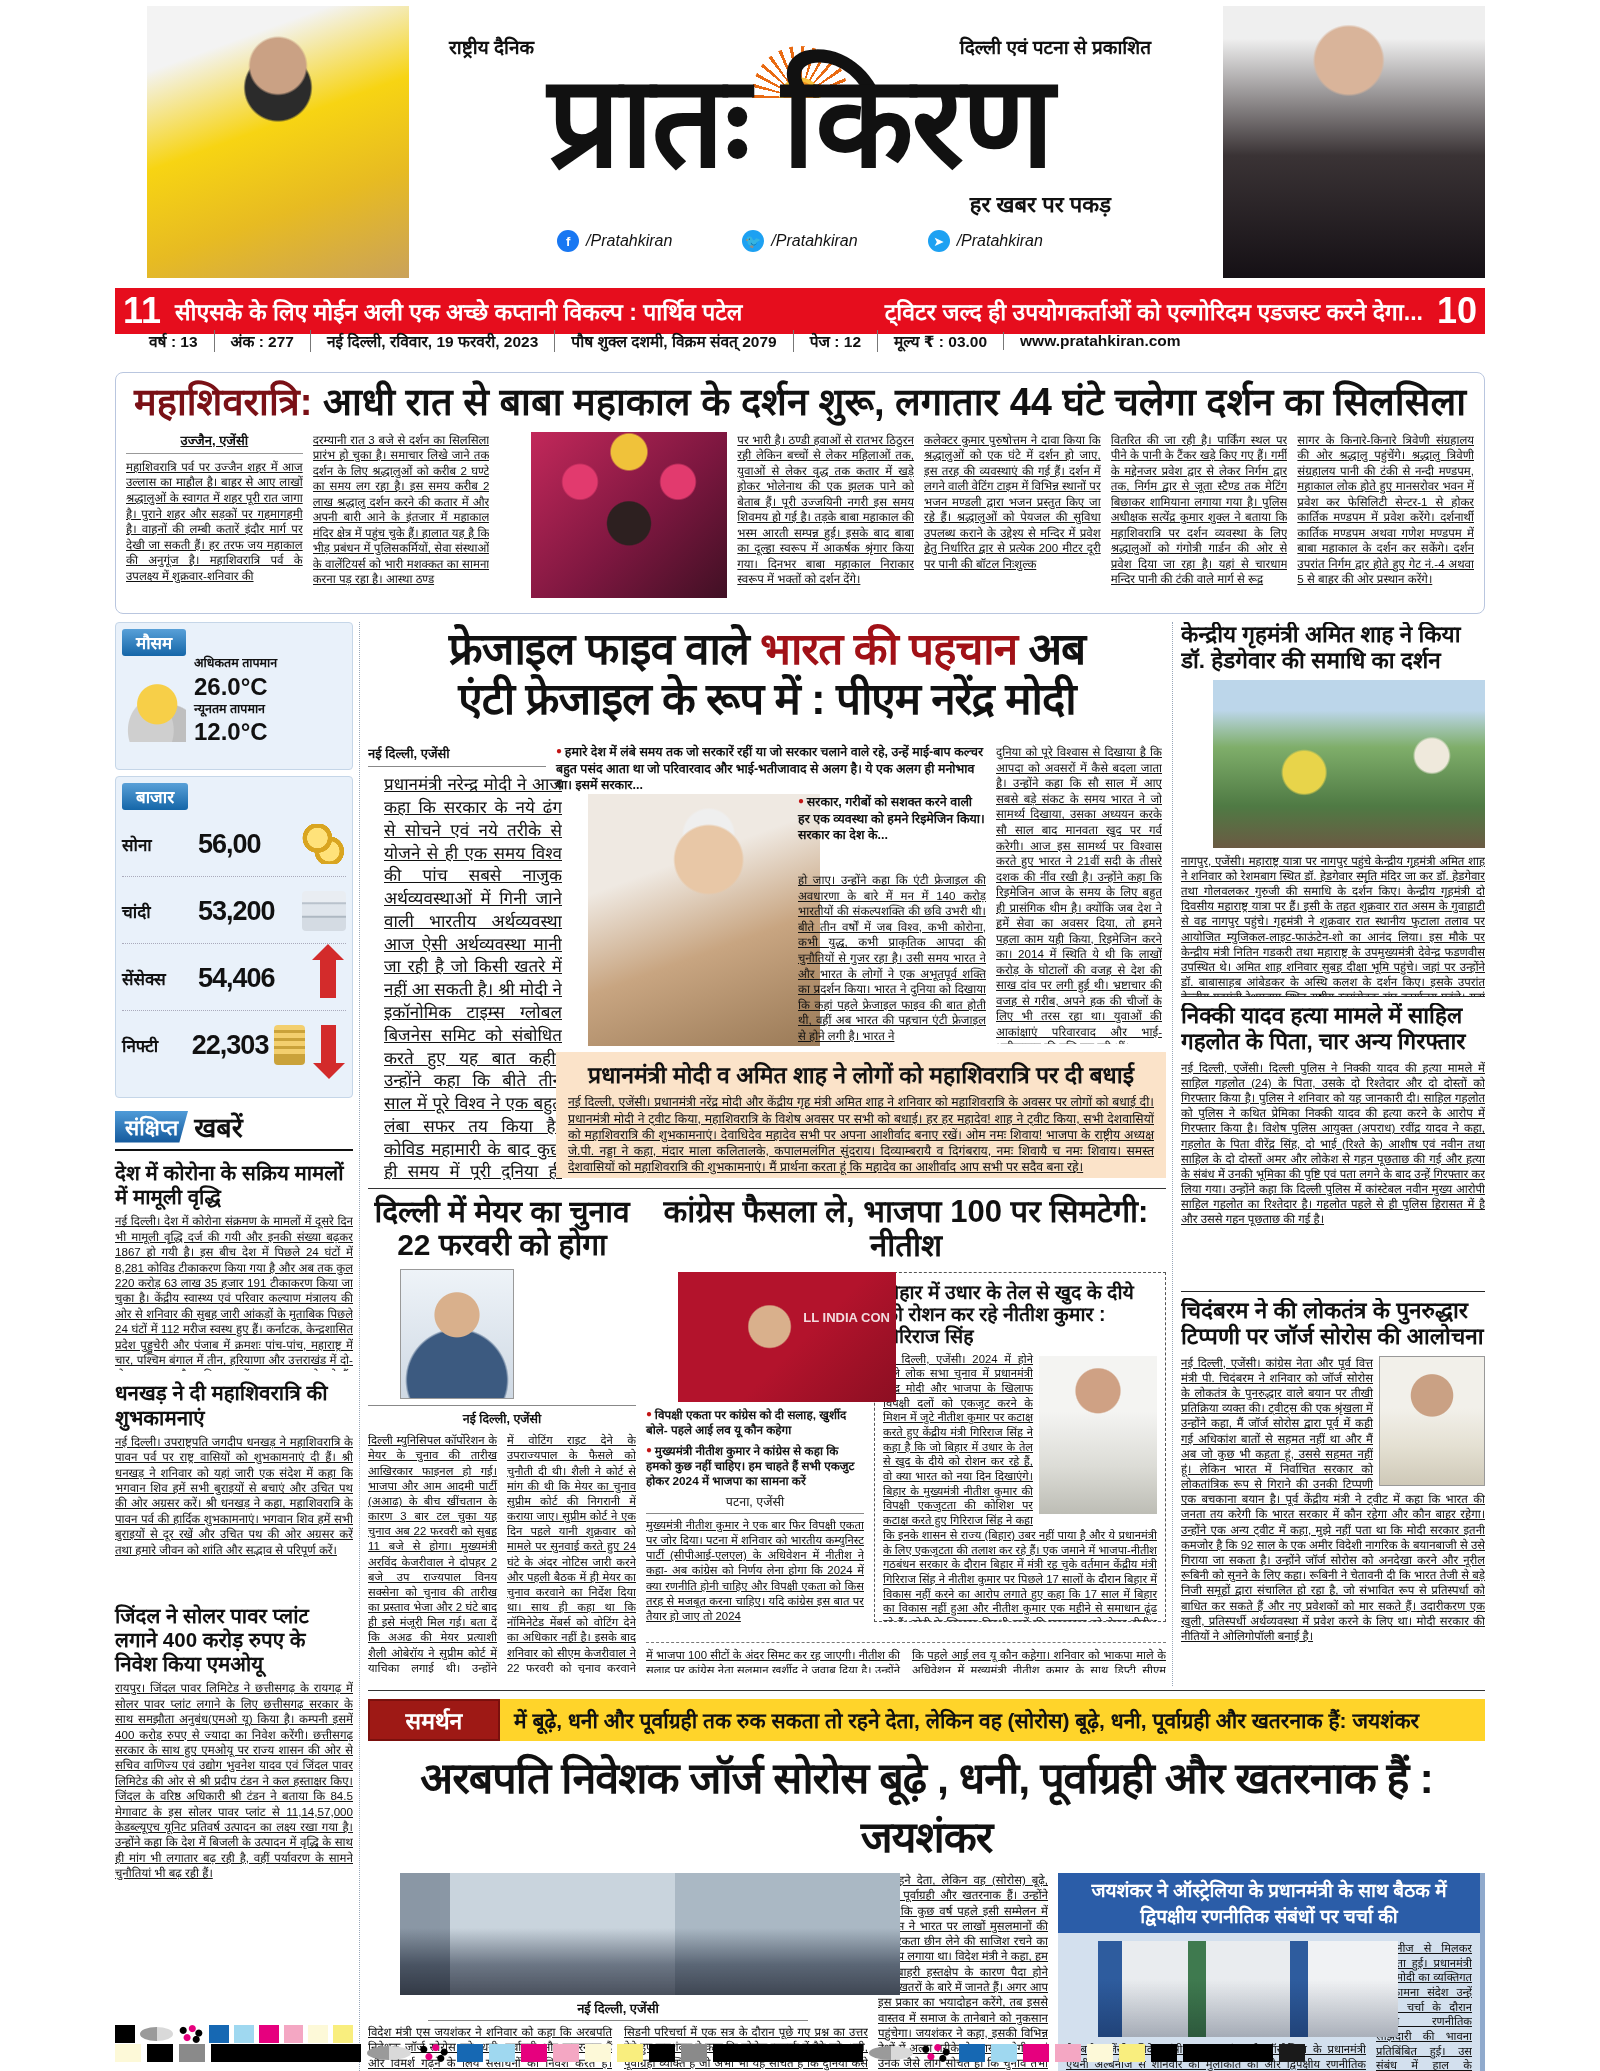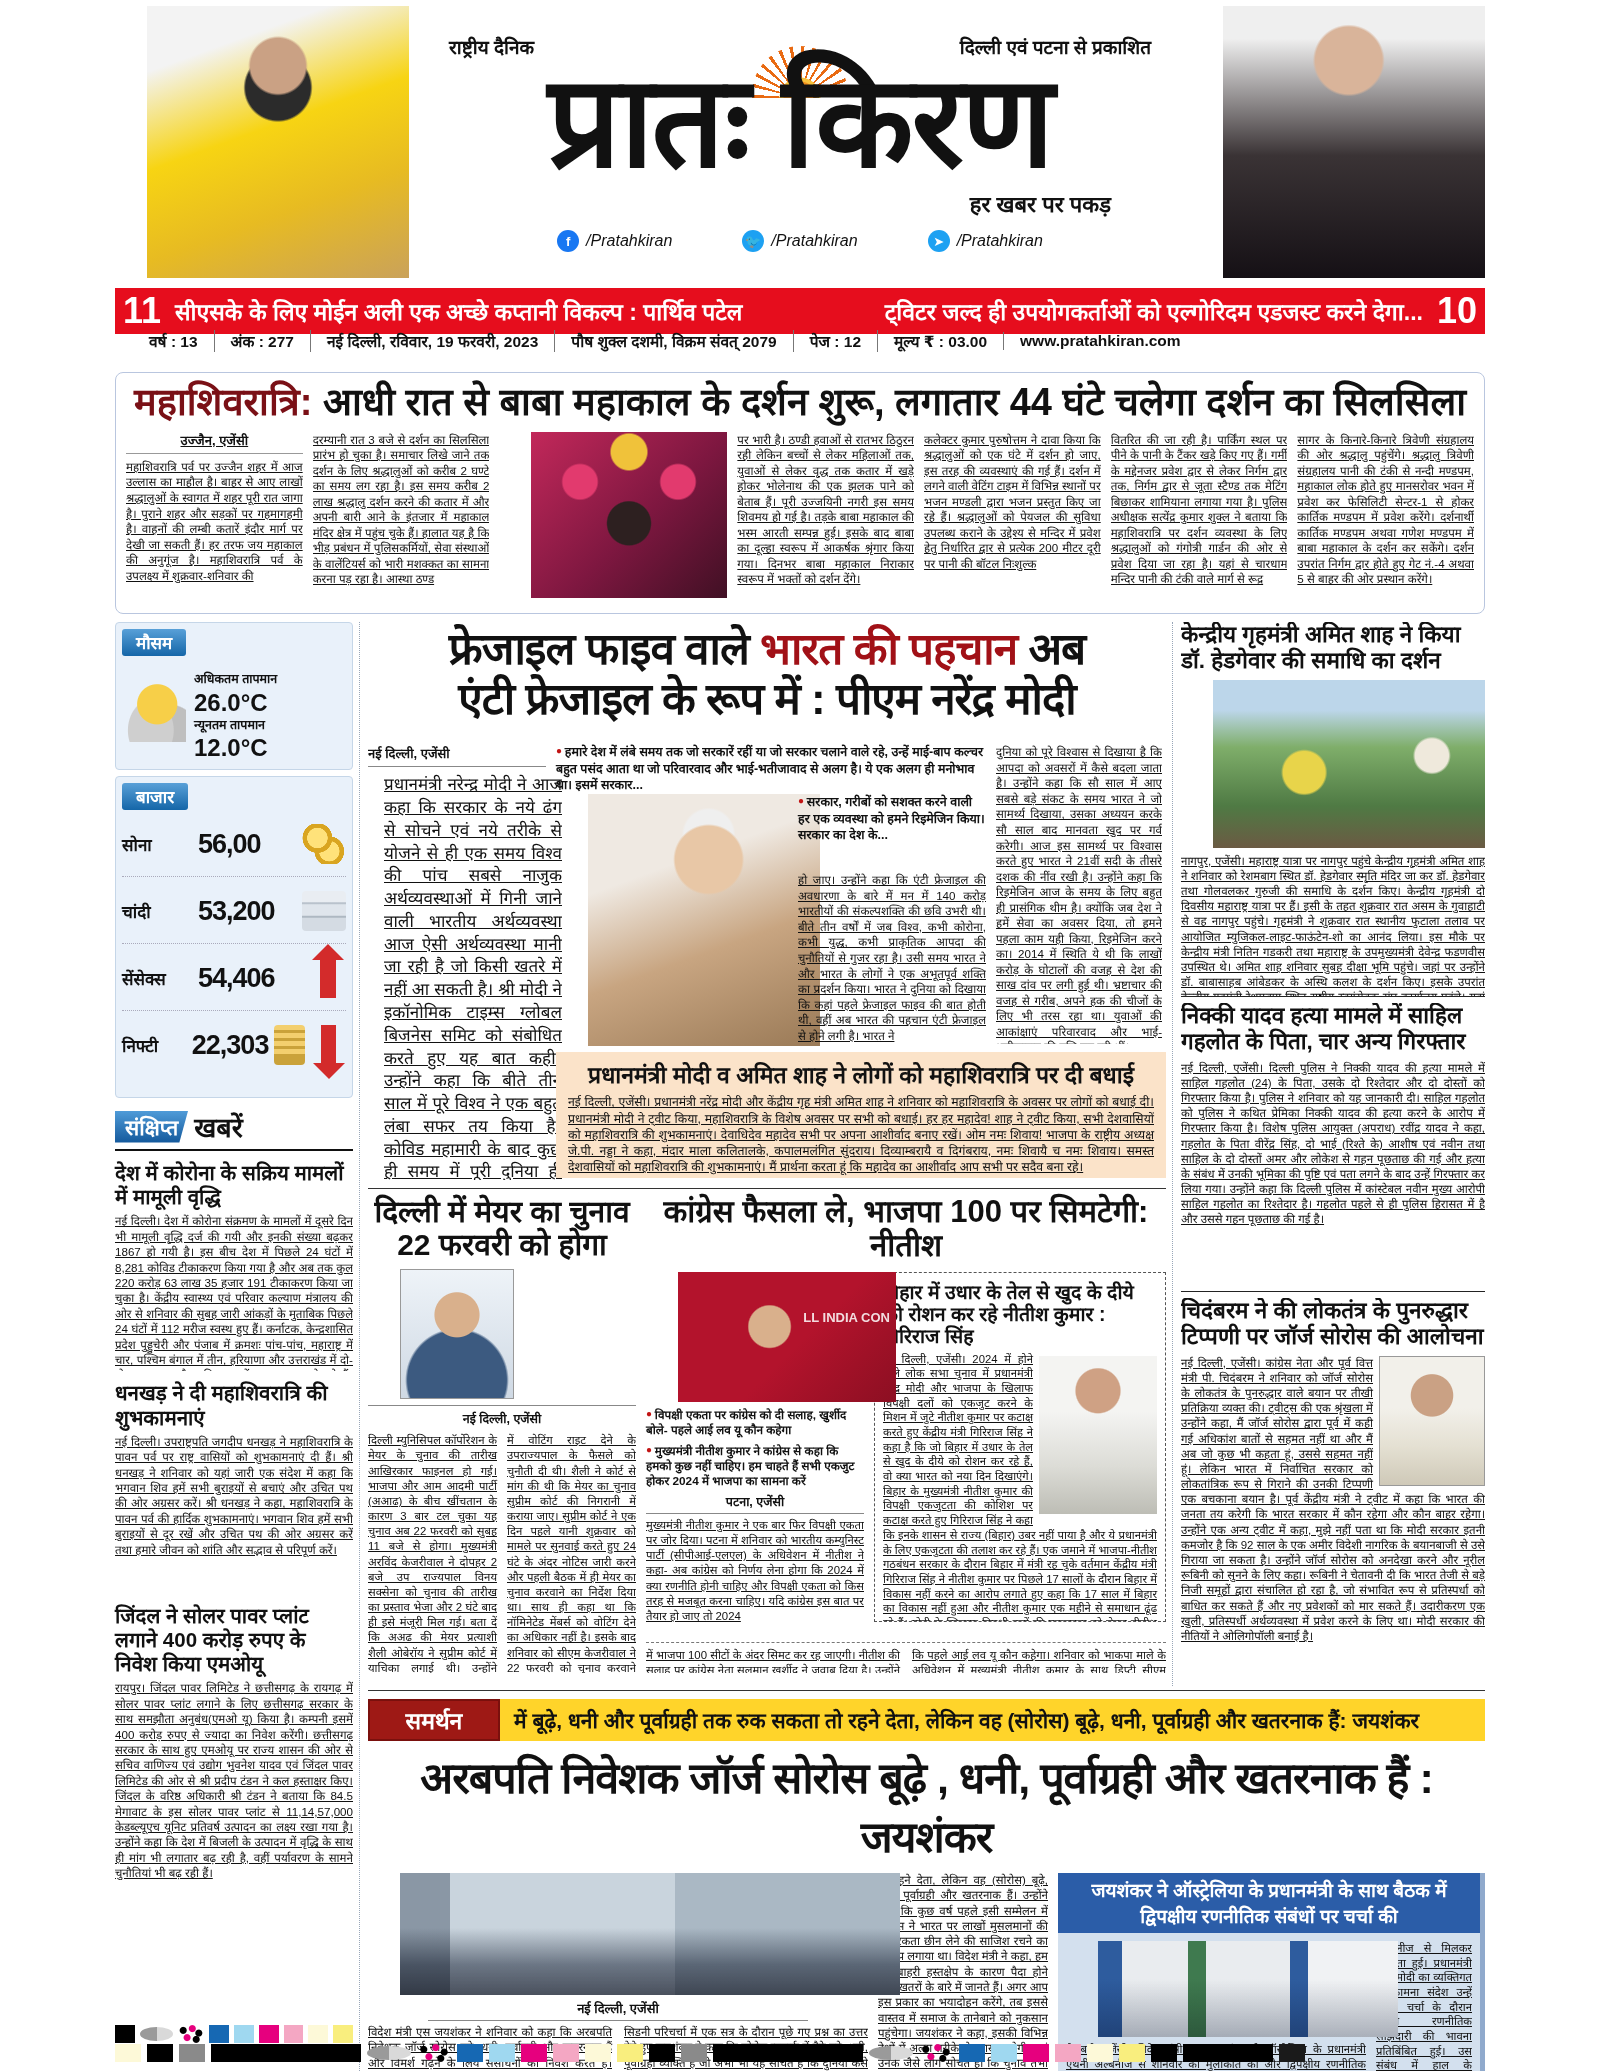--- a/index.html
+++ b/index.html
@@ -64,21 +64,21 @@
   .rightcol{flex:1;min-width:0;}
   
   .sb-panel{background:#e9f1fa;border:1px solid #c5d6e8;border-radius:4px;padding:6px;}
   .sb-tab{display:inline-block;background:linear-gradient(180deg,#58a0d8,#1566a8);color:#fff;font-size:17px;font-weight:800;padding:2px 14px;border-radius:3px;}
   .weather{height:148px;box-sizing:border-box;}
   .wx-row{display:flex;gap:8px;}
   .wx-icon{width:64px;height:58px;margin-top:28px;background:
       radial-gradient(circle at 55% 35%, #f7cf48 0 38%, transparent 40%),
       radial-gradient(ellipse at 45% 80%, #cfcfcf 0 45%, transparent 47%),
       radial-gradient(ellipse at 75% 85%, #bfbfbf 0 40%, transparent 42%);}
-  .wx-text{font-size:12.5px;font-weight:700;line-height:1.25;margin-top:16px;}
+  .wx-text{font-size:12.5px;font-weight:700;line-height:1.25;margin-top:0;}
   .wx-big{font-size:24px;font-weight:800;}
   .market{margin-top:6px;height:322px;box-sizing:border-box;}
   .mk-row{display:flex;align-items:center;gap:6px;margin-top:14px;border-bottom:1px dotted #aab;padding-bottom:12px;}
   .mk-row:last-child{border-bottom:none;}
   .mk-lab{font-size:17px;font-weight:800;width:70px;}
   .mk-val{font-size:27px;font-weight:800;letter-spacing:-1px;flex:1;}
   .ic{width:44px;height:40px;}
   .ic-gold{background:radial-gradient(circle at 35% 35%, #ffe27a 0 26%, #d9a520 27% 38%, transparent 39%),radial-gradient(circle at 62% 68%, #ffe27a 0 26%, #d9a520 27% 38%, transparent 39%);}
   .ic-silver{background:linear-gradient(180deg,#e9edf2 0 28%, #b9c2cc 29% 33%, #dfe5ec 34% 61%, #aeb8c2 62% 66%, #d4dbe3 67% 100%);border-radius:4px;}
   .arrow-up,.arrow-down{position:relative;width:16px;height:40px;background:#d32b2b;margin:0 10px;}
@@ -124,21 +124,21 @@
   .mayor-body{margin-top:6px;column-count:2;column-gap:10px;font-size:11.4px;line-height:1.33;height:270px;overflow:hidden;}
   .nitish{flex:1;min-width:0;}
   .nitish h3{margin:0;font-size:31px;line-height:1.1;font-weight:800;text-align:center;}
   .nitish-row{display:flex;gap:10px;margin-top:8px;}
   .nitish-left{width:218px;flex:0 0 218px;}
   .ph-nitish{width:218px;height:130px;position:relative;background:
       radial-gradient(circle at 42% 42%, #d9b08c 0 14%, transparent 15%),
       linear-gradient(135deg,#b3132c 0 55%, #8c0f22 100%);}
   .ph-nitish .ptx{position:absolute;right:6px;top:38px;color:#fff;font-size:13px;font-weight:800;opacity:.85;}
   .nitish-bullets{font-size:11.8px;font-weight:700;line-height:1.28;margin-top:6px;}
-  .nitish-byline{font-size:12.5px;font-weight:700;text-align:center;margin:4px 0;border-bottom:1px solid #888;padding-bottom:3px;}
+  .nitish-byline{font-size:12.5px;font-weight:400;text-align:center;margin:4px 0;border-bottom:1px solid #888;padding-bottom:3px;}
   .nitish-b1{font-size:11.4px;line-height:1.33;height:118px;overflow:hidden;}
   .giriraj{flex:1;border:1.6px dashed #555;padding:8px;overflow:hidden;height:332px;}
   .giriraj h4{margin:0 0 4px 0;font-size:19.5px;line-height:1.15;font-weight:800;}
   .ph-giriraj{float:right;width:118px;height:158px;margin:4px 0 4px 6px;background:
       radial-gradient(circle at 50% 22%, #cfa184 0 16%, transparent 17%),
       linear-gradient(180deg,#f4f4f2 0 35%, #dcdcd6 70%, #bdbdb5 100%);}
   .giriraj p{margin:0;font-size:11.3px;line-height:1.3;}
   .nitish-bottom{display:flex;gap:12px;margin-top:6px;border-top:1px dashed #777;padding-top:5px;font-size:11.4px;line-height:1.33;height:86px;overflow:hidden;}
   .nitish-bottom div{flex:1;}
   

